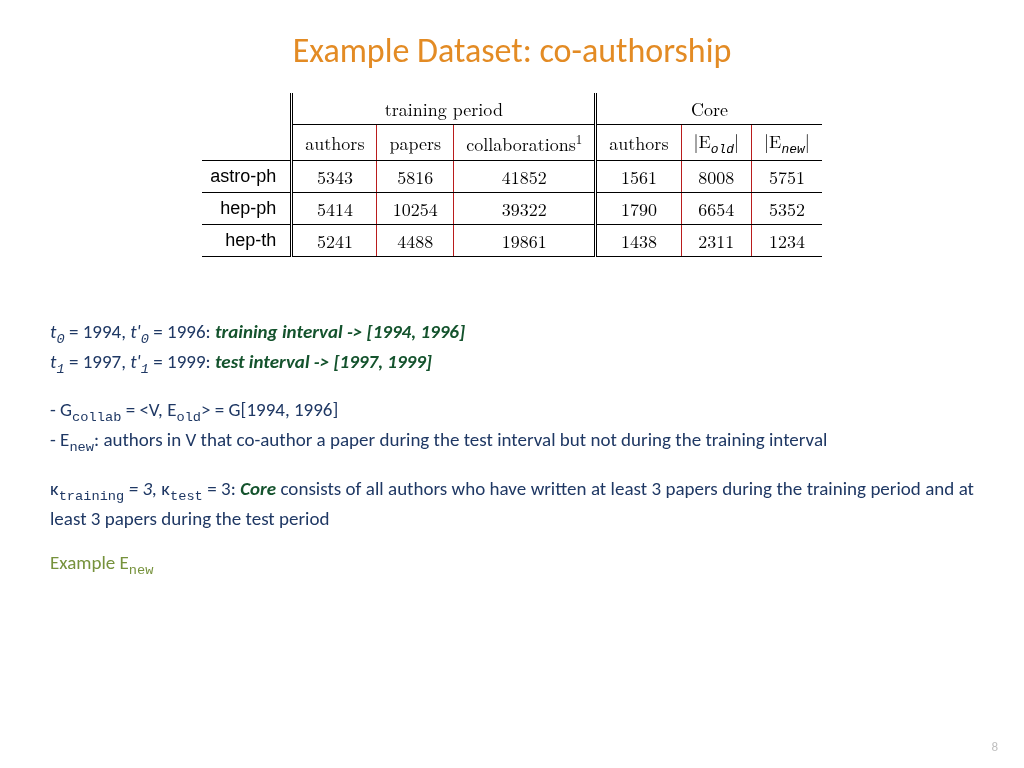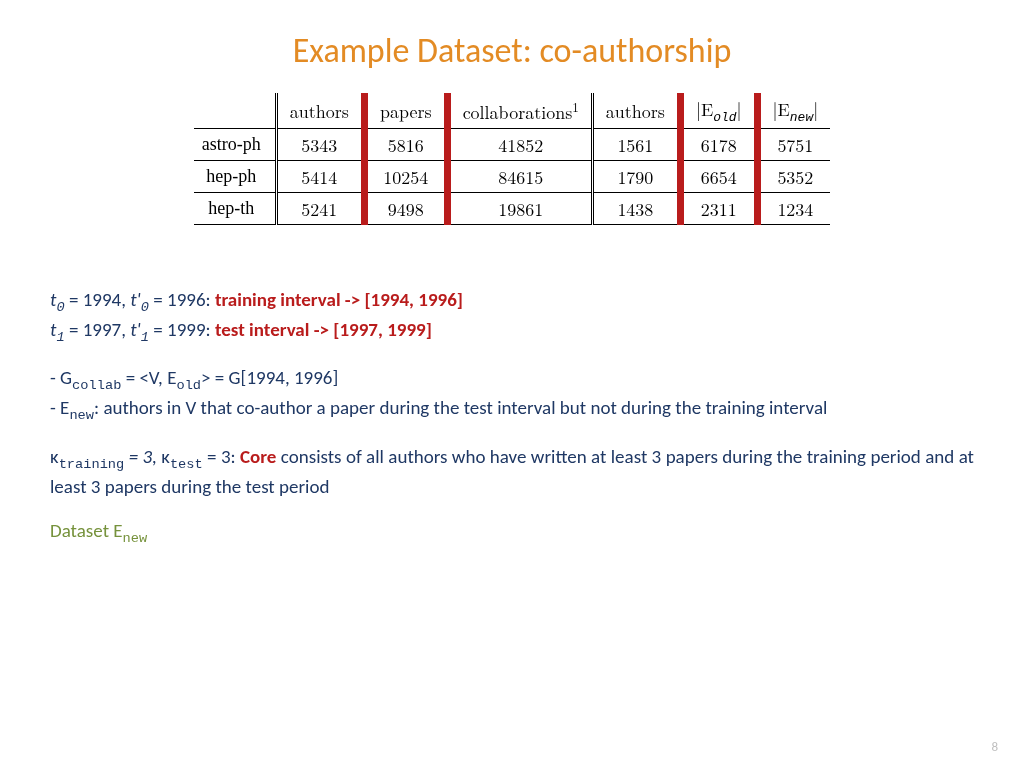--- a/index.html
+++ b/index.html
@@ -36,35 +36,35 @@
     font-family: "Latin Modern Roman", "CMU Serif", Georgia, serif;
     font-size: 18px;
     color: #000;
   }
   td, th {
     padding: 3px 12px;
     text-align: center;
     font-weight: normal;
   }
   .row-label {
-    font-family: Liberation Serif, serif;
-    text-align: center;
+    font-family: Liberation Sans, sans-serif;
+    text-align: right;
     padding-left: 8px;
     padding-right: 14px;
   }
   .bb { border-bottom: 1px solid #000; }
-  .br1 { border-right: 7px solid #b91c1c; }
+  .br1 { border-right: 1px solid #b91c1c; }
   .dbl-l { border-left: 3px double #000; }
   .dbl-r { border-right: 3px double #000; }
   .body-text {
     font-size: 19px;
     color: #1f3864;
     line-height: 1.35;
   }
-  .olive { color: #b91c1c; font-weight: 700; }
+  .olive { color: #14532d; font-weight: 700; font-style: italic; }
   .olive-plain { color: #76923c; }
   .para { margin-bottom: 18px; }
   .justify { text-align: justify; }
   sub { font-size: 0.72em; font-family: Liberation Mono, monospace; }
   sup { font-size: 0.72em; }
   .italic { font-style: italic; }
   .page-num {
     position: absolute;
     bottom: 14px;
     right: 26px;
@@ -75,51 +75,56 @@
 </head>
 <body>
 
 <div class="slide">
 
   <div class="title">Example Dataset: co-authorship</div>
 
   <div class="table-wrap">
     <table>
       <tbody>
+          <tr>
+        <td class="dbl-r"></td>
+        <td class="bb" colspan="3">training period</td>
+        <td class="dbl-l bb" colspan="3">Core</td>
+      </tr>
       <tr>
         <td class="bb dbl-r"></td>
         <td class="bb br1">authors</td>
         <td class="bb br1">papers</td>
         <td class="bb"><span>collaborations</span><sup>1</sup></td>
         <td class="bb dbl-l br1">authors</td>
         <td class="bb br1"><span>|E</span><sub class="italic">old</sub><span>|</span></td>
         <td class="bb"><span>|E</span><sub class="italic">new</sub><span>|</span></td>
       </tr>
       <tr>
         <td class="row-label bb dbl-r">astro-ph</td>
         <td class="bb br1">5343</td>
         <td class="bb br1">5816</td>
         <td class="bb">41852</td>
         <td class="bb dbl-l br1">1561</td>
-        <td class="bb br1">6178</td>
+        <td class="bb br1">8008</td>
         <td class="bb">5751</td>
       </tr>
       <tr>
         <td class="row-label bb dbl-r">hep-ph</td>
         <td class="bb br1">5414</td>
         <td class="bb br1">10254</td>
-        <td class="bb">84615</td>
+        <td class="bb">39322</td>
         <td class="bb dbl-l br1">1790</td>
         <td class="bb br1">6654</td>
         <td class="bb">5352</td>
       </tr>
       <tr>
         <td class="row-label bb dbl-r">hep-th</td>
         <td class="bb br1">5241</td>
-        <td class="bb br1">9498</td>
+        <td class="bb br1">4488</td>
         <td class="bb">19861</td>
         <td class="bb dbl-l br1">1438</td>
         <td class="bb br1">2311</td>
         <td class="bb">1234</td>
       </tr>
     </tbody>
       </table>
   </div>
 
   <div class="body-text">
@@ -131,18 +136,18 @@
     <div class="para justify">
       <span>- G</span><sub>collab</sub><span> = &lt;V, E</span><sub>old</sub><span>&gt; = G[1994, 1996]</span><br>
       <span>- E</span><sub>new</sub><span>: authors in V that co-author a paper during the test interval but not during the training interval</span>
     </div>
 
     <div class="para justify">
       <span>κ</span><sub>training</sub><span class="italic"> = 3, </span><span>κ</span><sub>test</sub><span> = 3: </span><span class="olive">Core</span><span> consists of all authors who have written at least 3 papers during the training period and at least 3 papers during the test period</span>
     </div>
 
     <div class="olive-plain">
-      <span>Dataset E</span><sub>new</sub>
+      <span>Example E</span><sub>new</sub>
     </div>
   </div>
 
   <div class="page-num">8</div>
 </div>
 
 </body></html>

